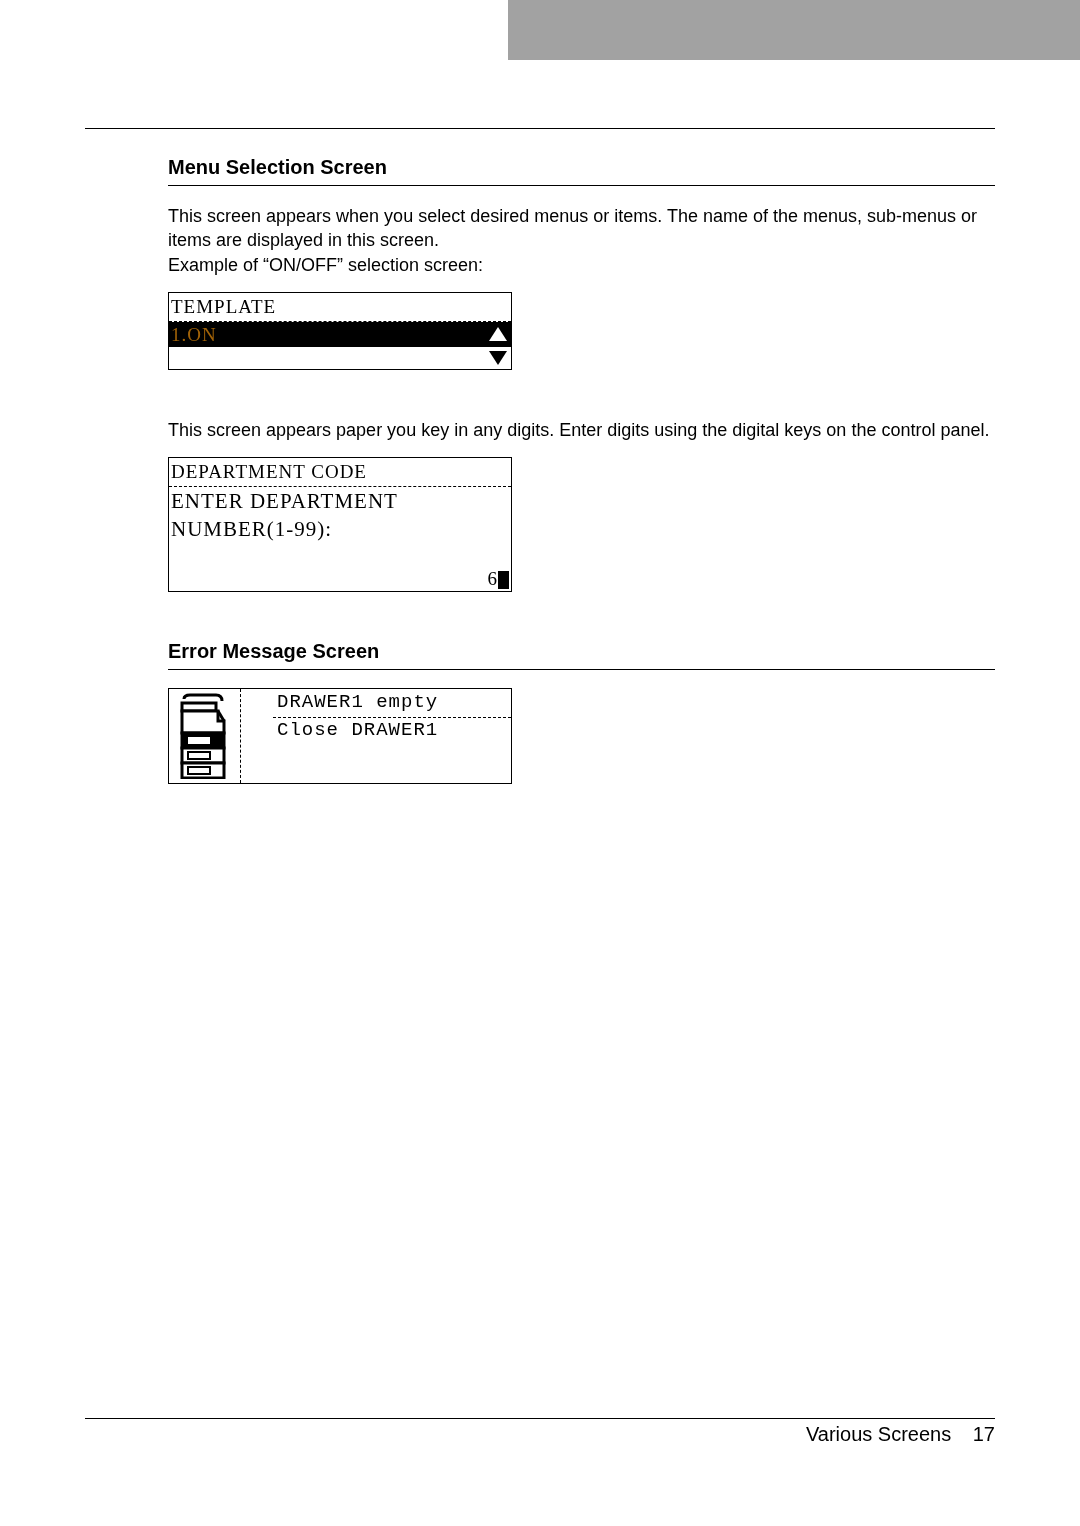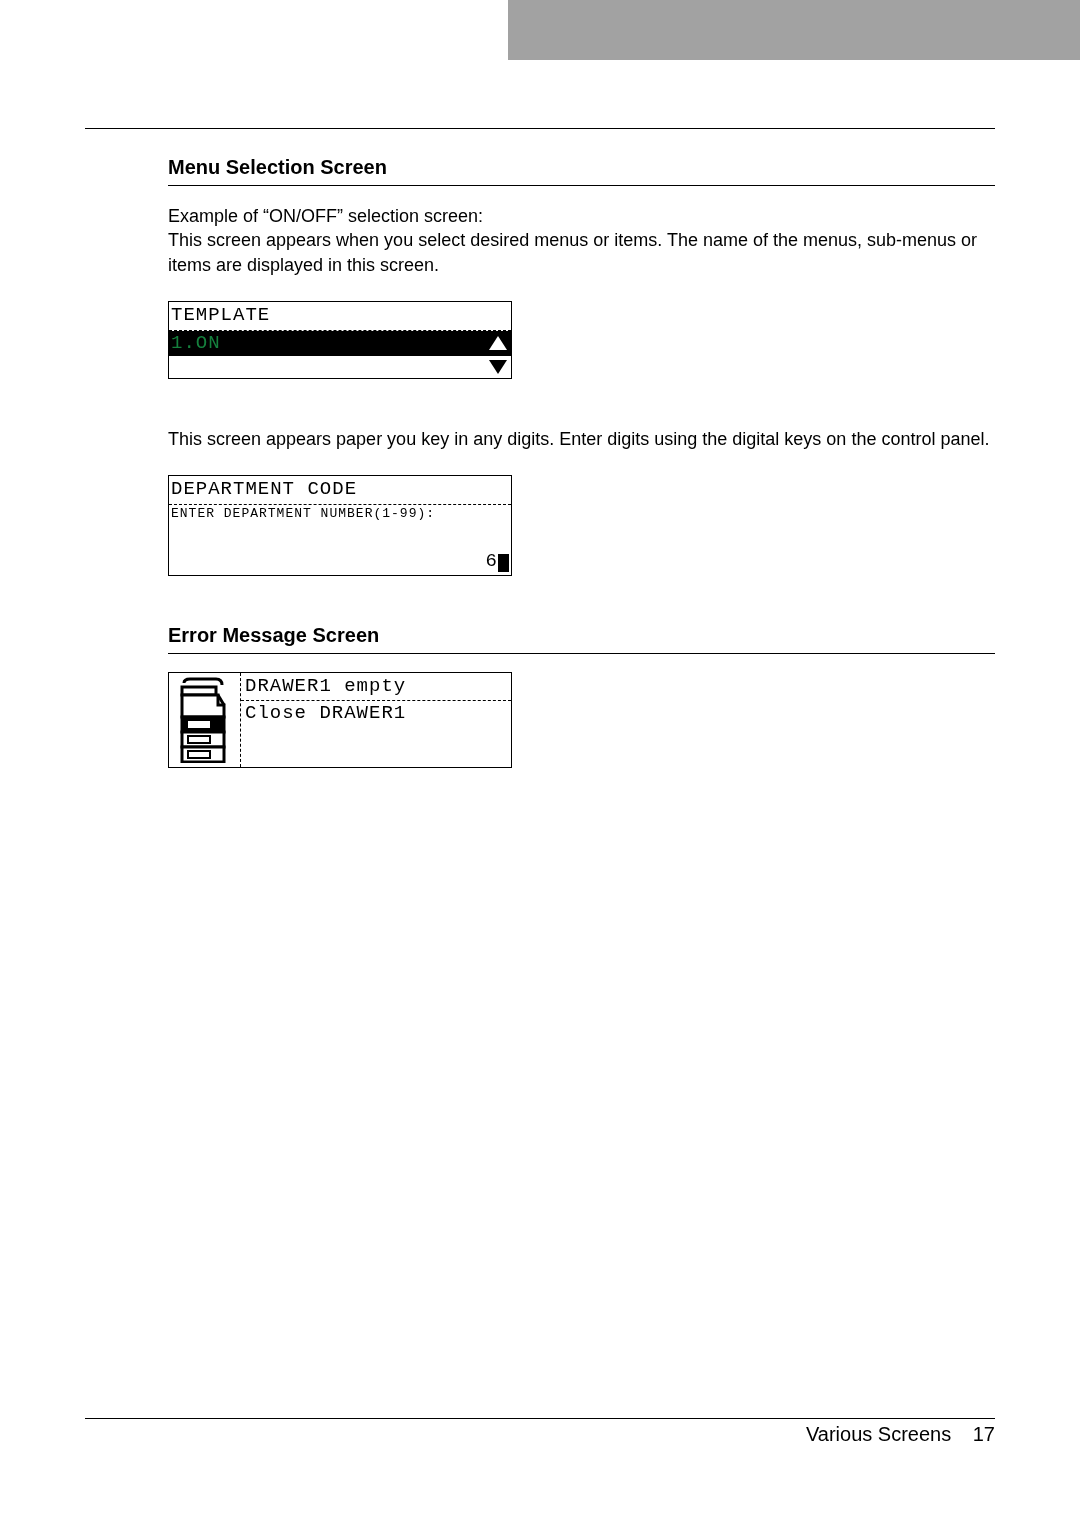--- a/index.html
+++ b/index.html
@@ -49,39 +49,39 @@
     margin-bottom: 18px;
   }
   .section-body {
     margin-left: 98px;
     font-size: 18px;
     line-height: 1.35;
   }
   .lcd {
     border: 1.5px solid #000;
     width: 344px;
-    margin-top: 24px;
-    font-family: Liberation Mono, monospace;
+    margin-top: 15px;
+    font-family: Liberation Serif, serif;
     font-size: 19px;
     position: relative;
   }
   .lcd-header {
     border-bottom: 1.5px dashed #000;
     padding: 1px 2px;
     letter-spacing: 1px;
   }
   .lcd-row {
     padding: 0 2px;
     letter-spacing: 1px;
     min-height: 22px;
     position: relative;
   }
   .lcd-row.highlight {
     background: #000;
-    color: #15803d;
+    color: #a16207;
   }
   .lcd-row .arrow {
     position: absolute;
     right: 4px;
     top: 50%;
     transform: translateY(-50%);
     width: 0; height: 0;
   }
   .arrow-up-black {
     border-left: 9px solid transparent;
@@ -102,29 +102,30 @@
   }
   .cursor-block {
     display: inline-block;
     width: 11px;
     height: 18px;
     background: #000;
     vertical-align: text-bottom;
     margin-left: 0px;
   }
   .lcd-smaller {
-    font-size: 13px;
+    font-size: 21px;
   }
   .error-lcd {
     border: 1.5px solid #000;
     width: 344px;
     margin-top: 16px;
     font-family: "Courier New", monospace;
     font-size: 19px;
     display: flex;
+    gap: 32px;
   }
   .error-icon-col {
     width: 72px;
     border-right: 1.5px dashed #000;
     padding: 4px 4px;
     display: flex;
     align-items: flex-start;
     justify-content: center;
   }
   .error-text-col {
@@ -161,22 +162,22 @@
   <div class="gray-band"></div>
 </div>
 
 <div class="hr-top"></div>
 
 <div class="content">
 
   <div class="section">
     <div class="section-title">Menu Selection Screen</div>
     <div class="section-body">
+      <div>This screen appears when you select desired menus or items. The name of the menus, sub-menus or items are displayed in this screen.</div>
       <div>Example of “ON/OFF” selection screen:</div>
-      <div>This screen appears when you select desired menus or items. The name of the menus, sub-menus or items are displayed in this screen.</div>
       <div class="lcd">
         <div class="lcd-header">TEMPLATE</div>
         <div class="lcd-row highlight">
           <span>1.ON</span>
           <span class="arrow arrow-up-black"></span>
         </div>
         <div class="lcd-row">
           <span class="arrow arrow-down-black"></span>
         </div>
       </div>

